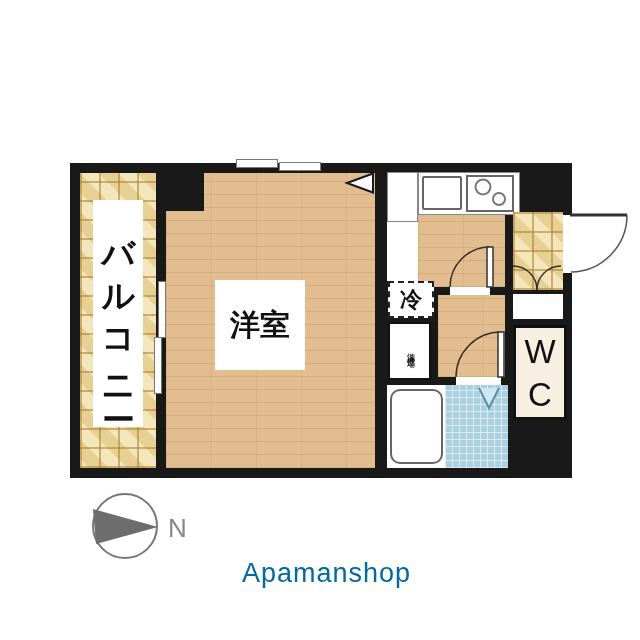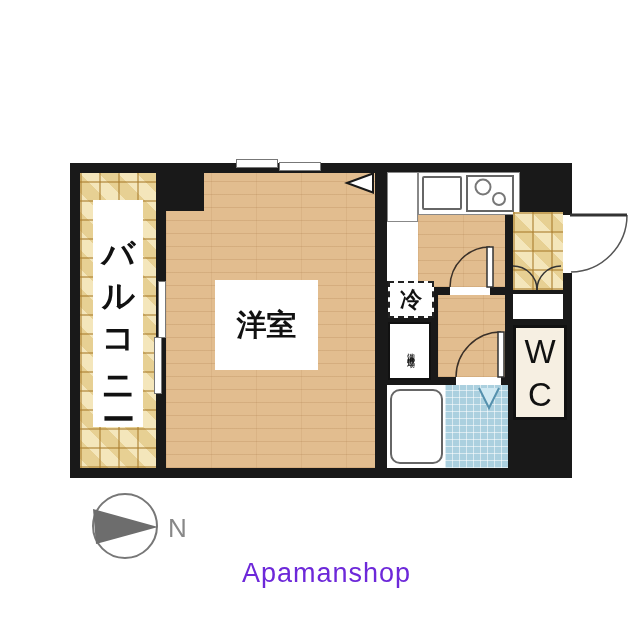--- a/index.html
+++ b/index.html
@@ -37,37 +37,37 @@
            display:flex;align-items:center;justify-content:center;}
   .wc{background:#f6efe2;border:3px solid #111;flex-direction:column;
       font-size:33px;line-height:43px;font-weight:500;}
   .counter{background:#fff;border:1px solid #888;}
   .fixture{background:#fff;border:2px solid #666;}
   .tub{border-radius:10px;}
   .winbar{background:#fff;border:1px solid #777;}
   .gap{background:#fff;}
 
   .compass-n{font-size:26px;color:#888;}
-  .brand{font-size:27px;color:#6d28d9;letter-spacing:1px;}
+  .brand{font-size:27px;color:#0369a1;letter-spacing:1px;}
 
   svg.overlay{position:absolute;left:0;top:0;pointer-events:none;}
 </style>
 </head>
 <body>
 
 <div class="page">
 
   <div class="abs walls"></div>
 
   <div class="abs tile" style="left:80px;top:173px;width:76px;height:295px;"></div>
   <div class="abs label-box balcony-label" style="left:93px;top:200px;width:50px;height:227px;">バルコニー</div>
 
   <div class="abs wood" style="left:166px;top:173px;width:209px;height:295px;"></div>
   <div class="abs" style="left:166px;top:173px;width:38px;height:38px;background:#191919;"></div>
-  <div class="abs label-box room-label" style="left:215px;top:280px;width:103px;height:90px;">
+  <div class="abs label-box room-label" style="left:215px;top:280px;width:90px;height:90px;">
     <div>洋室</div>
   </div>
 
   <div class="abs winbar" style="left:236px;top:159px;width:42px;height:9px;"></div>
   <div class="abs winbar" style="left:279px;top:162px;width:42px;height:9px;"></div>
   <div class="abs winbar" style="left:158px;top:281px;width:8px;height:57px;"></div>
   <div class="abs winbar" style="left:154px;top:337px;width:8px;height:57px;"></div>
 
   <div class="abs counter" style="left:387px;top:172px;width:31px;height:50px;"></div>
   <div class="abs whitebox" style="left:387px;top:222px;width:31px;height:59px;"></div>

